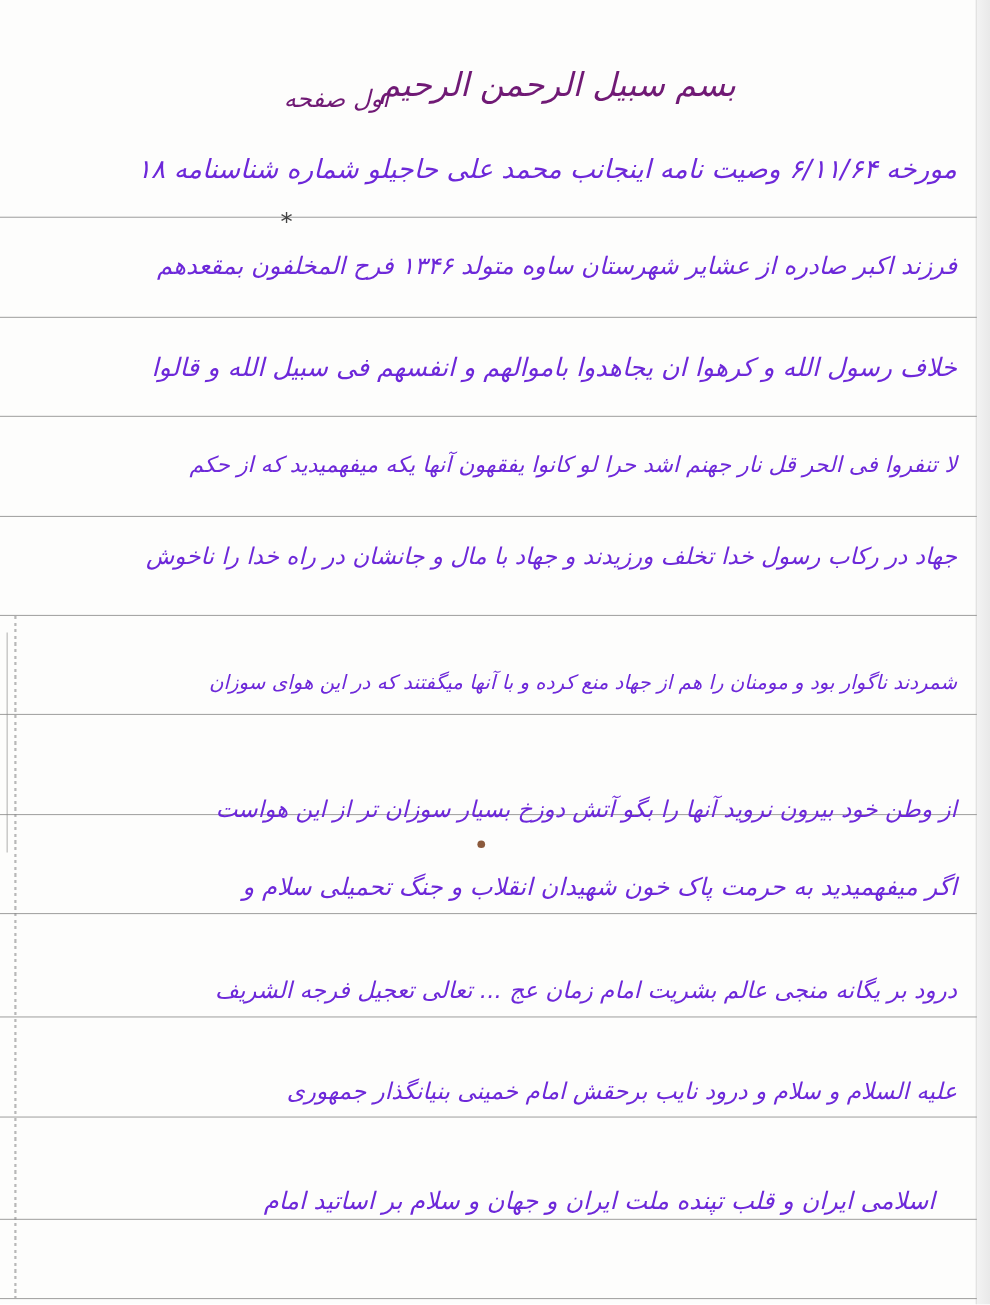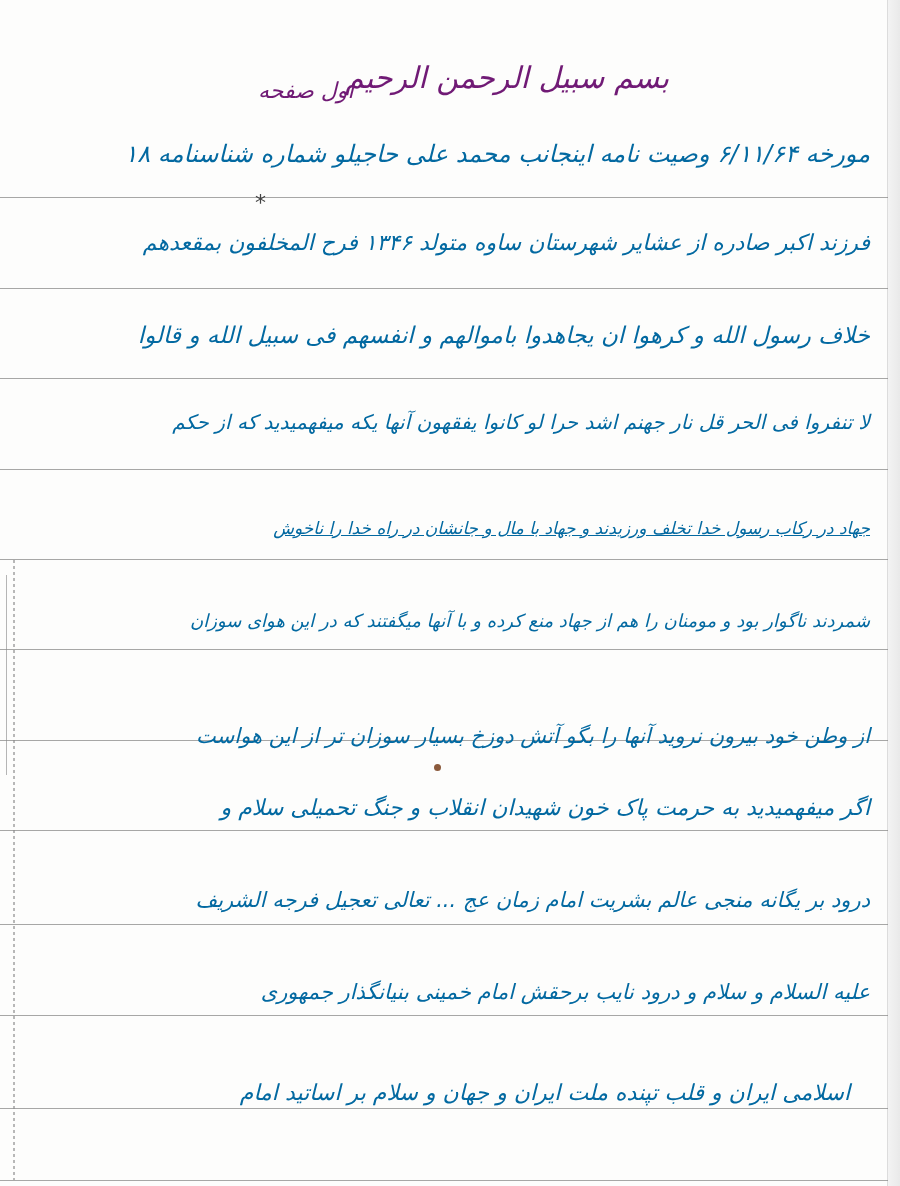--- a/index.html
+++ b/index.html
@@ -48,21 +48,21 @@
       background: #8a8a8a;
       opacity: 0.75;
     }
     .line {
       position: absolute;
       right: 30px;
       direction: rtl;
       text-align: right;
       white-space: nowrap;
       font-family: "DejaVu Sans", sans-serif;
-      color: #0369a1;
+      color: #6d28d9;
       font-size: 26px;
       font-style: italic;
       letter-spacing: 0.5px;
     }
     .header-line {
       position: absolute;
       direction: rtl;
       white-space: nowrap;
       font-family: "DejaVu Sans", sans-serif;
       color: #701a75;
@@ -107,21 +107,21 @@
   <div class="rule" style="top:1180px"></div>
 
   <div class="header-line" style="left:345px; top:60px; font-size:30px;">بسم سبیل الرحمن الرحیم</div>
   <div class="header-line" style="left:258px; top:78px; font-size:22px;">اول صفحه</div>
 
   <div class="line" style="top:140px; font-size:24px;">مورخه ۶/۱۱/۶۴  وصیت نامه اینجانب محمد علی حاجیلو شماره شناسنامه ۱۸</div>
   <div class="asterisk">*</div>
   <div class="line" style="top:230px; font-size:22px;">فرزند اکبر صادره از عشایر شهرستان ساوه متولد ۱۳۴۶  فرح المخلفون بمقعدهم</div>
   <div class="line" style="top:322px; font-size:23px;">خلاف رسول الله و کرهوا ان یجاهدوا باموالهم و انفسهم فی سبیل الله و قالوا</div>
   <div class="line" style="top:410px; font-size:20px;">لا تنفروا فی الحر قل نار جهنم اشد حرا لو کانوا یفقهون  آنها یکه میفهمیدید که از حکم</div>
-  <div class="line" style="top:518px; font-size:17px;text-decoration:underline;">جهاد در رکاب رسول خدا تخلف ورزیدند و جهاد با مال و جانشان در راه خدا را ناخوش</div>
+  <div class="line" style="top:494px; font-size:21px;">جهاد در رکاب رسول خدا تخلف ورزیدند و جهاد با مال و جانشان در راه خدا را ناخوش</div>
   <div class="line" style="top:610px; font-size:18px;">شمردند ناگوار بود و مومنان را هم از جهاد منع کرده و با آنها میگفتند که در این هوای سوزان</div>
   <div class="line" style="top:724px; font-size:21px;margin-left:12px;">از وطن خود بیرون نروید آنها را بگو آتش دوزخ بسیار سوزان تر از این هواست</div>
   <div class="line" style="top:795px; font-size:22px;">اگر میفهمیدید به حرمت پاک خون شهیدان انقلاب و جنگ تحمیلی سلام و</div>
   <div class="line" style="top:888px; font-size:21px;font-style:italic;">درود بر یگانه منجی عالم بشریت امام زمان عج ... تعالی تعجیل فرجه الشریف</div>
   <div class="line" style="top:980px; font-size:21px;">علیه السلام و سلام و درود نایب برحقش امام خمینی بنیانگذار جمهوری</div>
   <div class="line" style="top:1080px; right:50px; font-size:22px;margin-left:41px;">اسلامی ایران و قلب تپنده ملت ایران و جهان و سلام بر اساتید امام</div>
 
   <div class="dot-spot"></div>
 </div>
 

